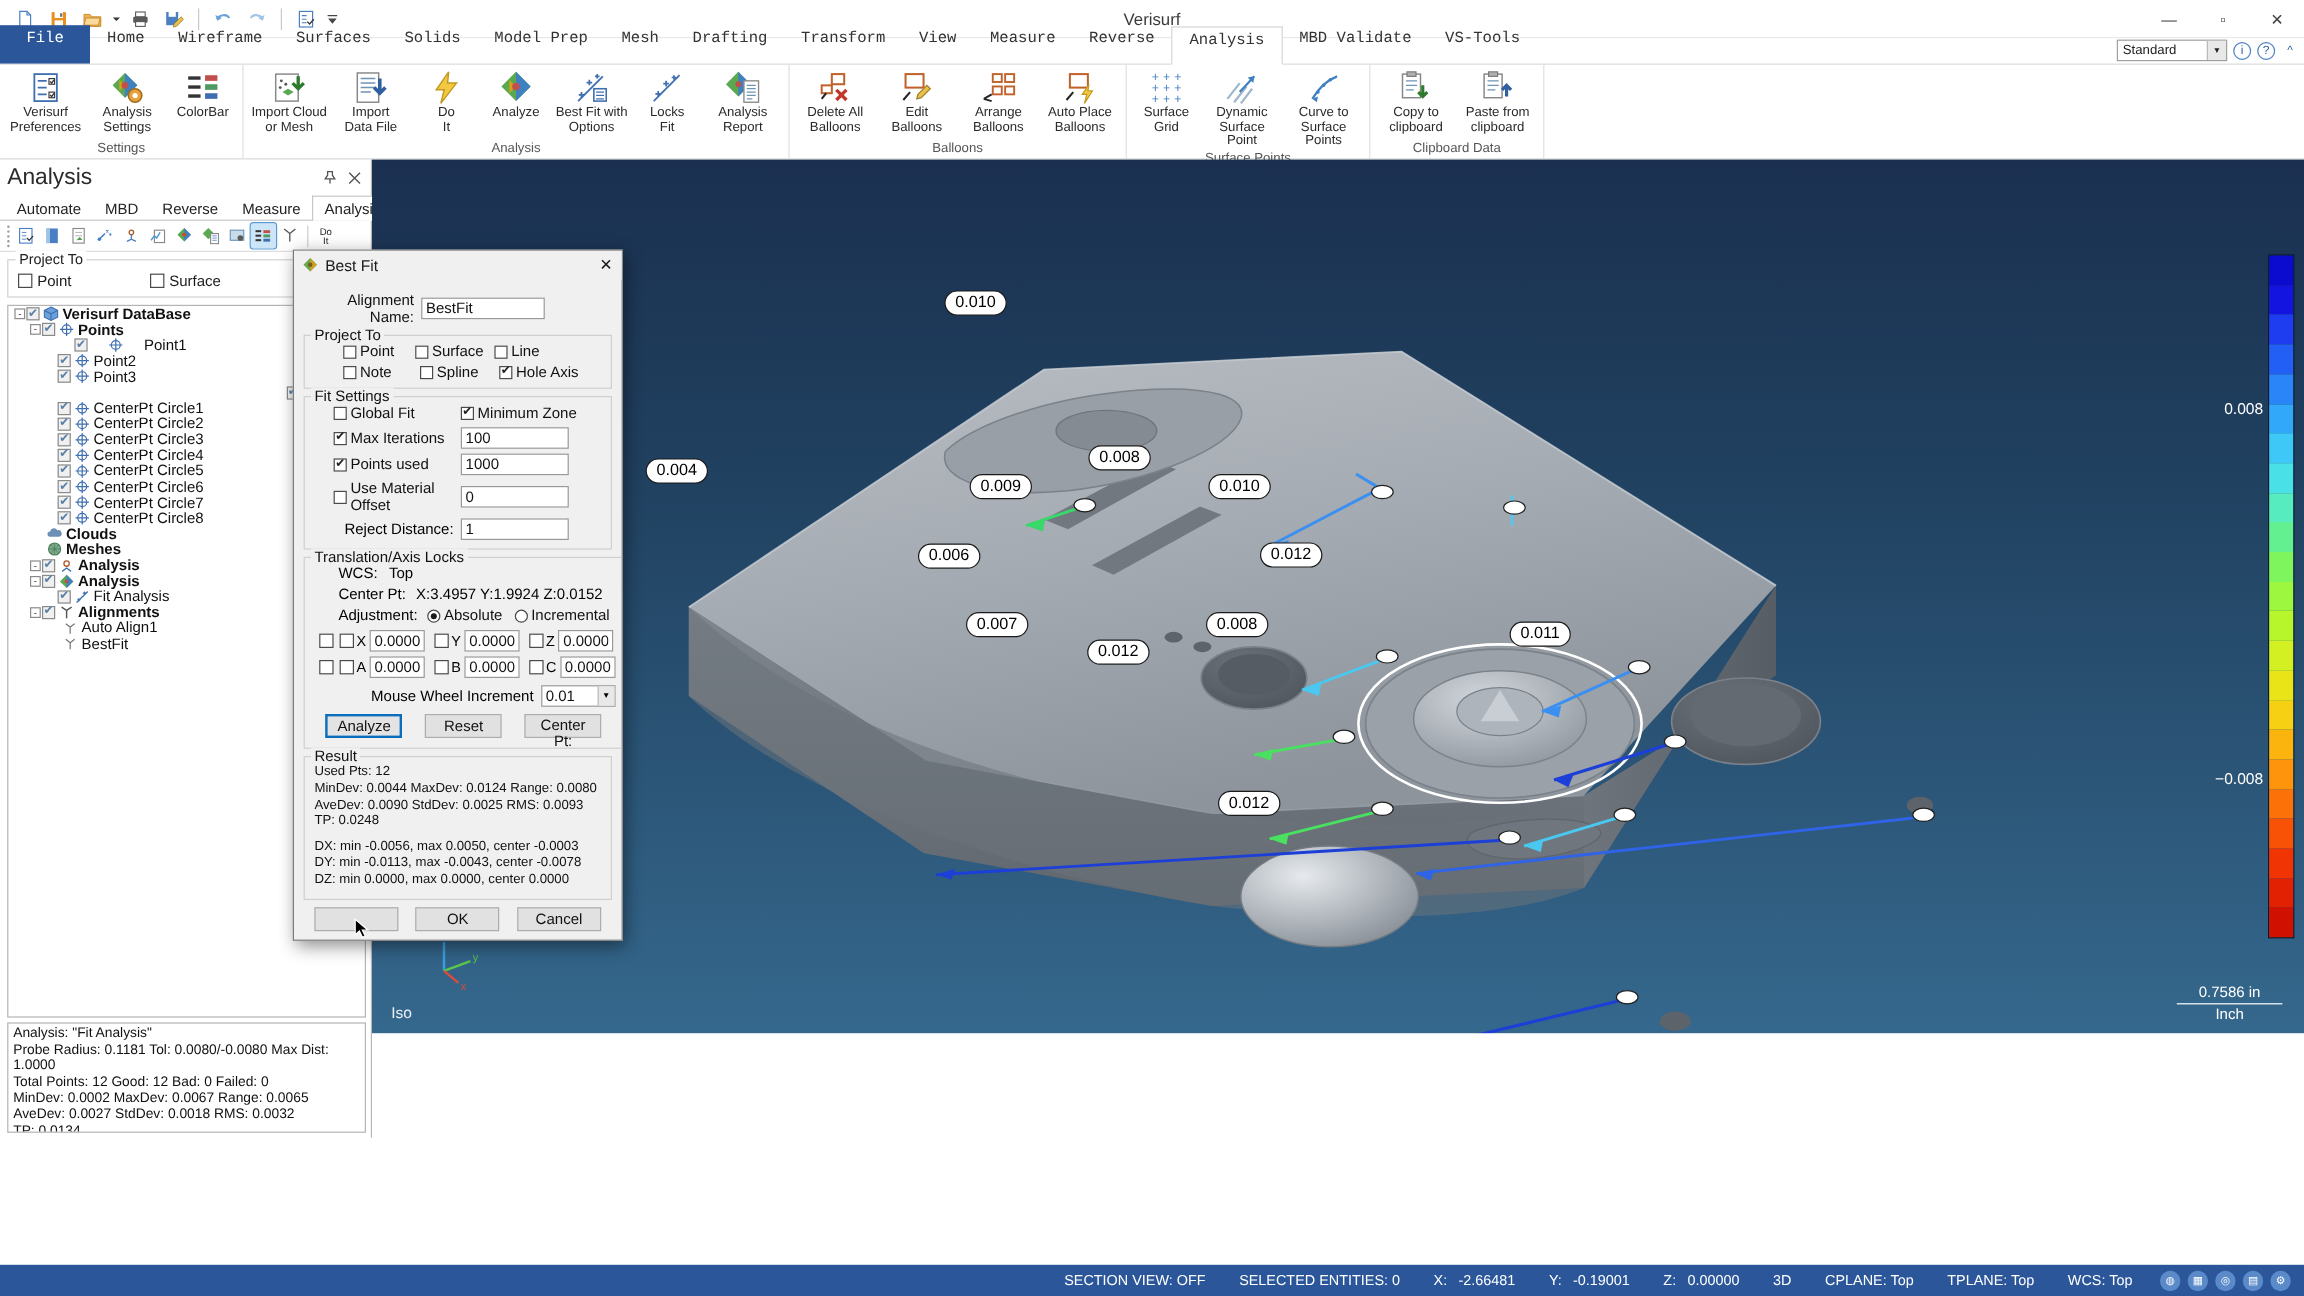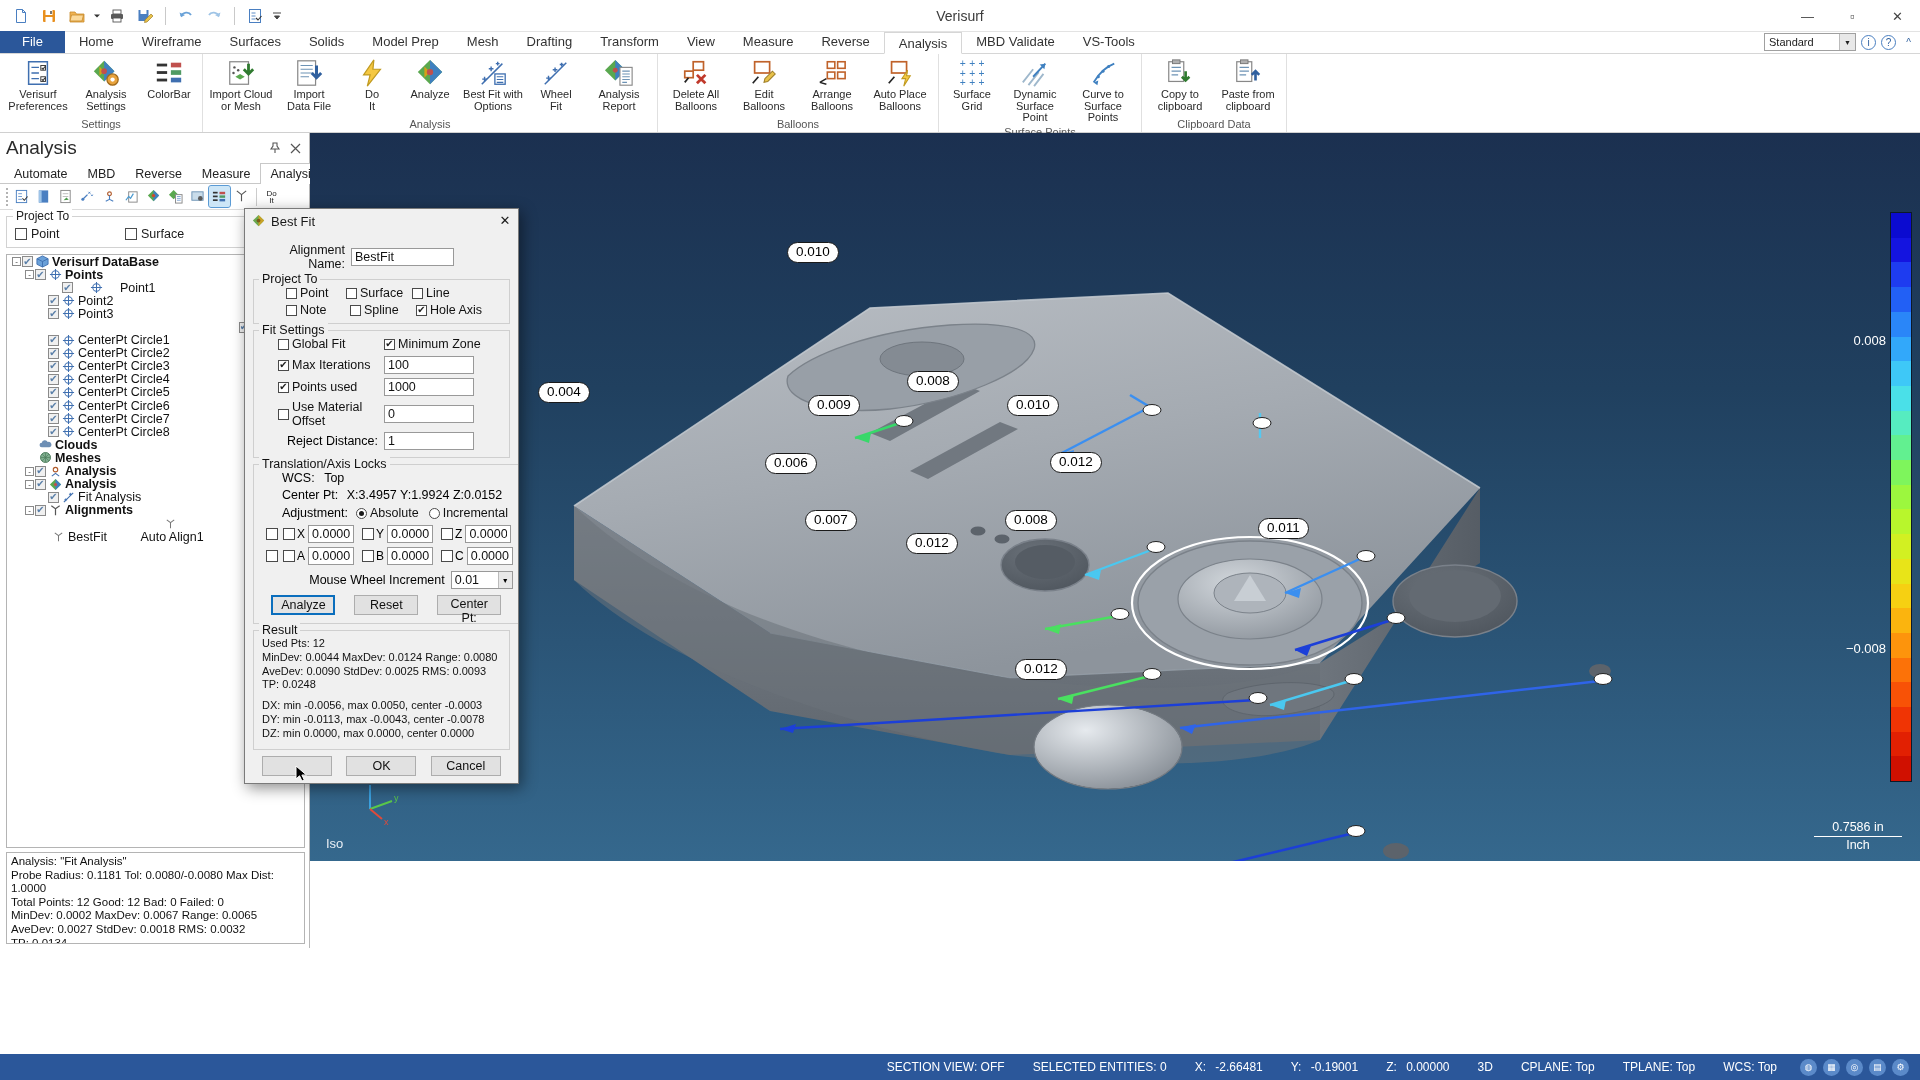--- a/index.html
+++ b/index.html
@@ -34,21 +34,21 @@
     color:#444; font-size:13px; cursor:pointer; }
 
   
   .ribbon-tabs {
     position:absolute; left:0; top:32px; width:1920px; height:22px;
     background:#ffffff; display:flex; align-items:flex-end;
     border-bottom:1px solid #d6d6d6;
   }
   .rtab {
     padding:2px 14px 3px; font-size:13px; color:#333; cursor:pointer;
-    height:22px; line-height:18px; white-space:nowrap;
+    height:32px; line-height:18px; white-space:nowrap;font-family:Liberation Mono, monospace;
   }
   .rtab.file {
     background:#2b579a; color:#fff; font-weight:normal;
     padding:2px 22px 3px;
   }
   .rtab.active {
     background:#fff; border:1px solid #d6d6d6; border-bottom:1px solid #fff;
     position:relative; z-index:3; margin-bottom:-1px;
   }
   .tabs-right {
@@ -468,21 +468,21 @@
             <div class="lbl" style="white-space: pre-line;">Best Fit with
 Options</div>
           </div>
           <div class="rbtn">
             <div class="ico">
               <svg width="30" height="30" viewBox="0 0 32 32">
                 <path d="M4 28L27 5" stroke="#3f6fb0" stroke-width="1.6"></path>
                 <path d="M8 19v5M5.5 21.5h5M15 10v5M12.5 12.5h5M22 5v4M20 7h4" stroke="#3f6fb0" stroke-width="1.5"></path>
               </svg>
             </div>
-            <div class="lbl" style="white-space: pre-line;">Wheel
+            <div class="lbl" style="white-space: pre-line;">Locks
 Fit</div>
           </div>
           <div class="rbtn wide">
             <div class="ico">
               <svg width="30" height="30" viewBox="0 0 32 32">
                 <path d="M12 2l11 11-11 11L1 13z" fill="#5aa84f"></path>
                 <path d="M12 2l11 11-11 11z" fill="#3f80c0"></path>
                 <circle cx="12" cy="13" r="2.6" fill="#c0504d"></circle>
                 <rect x="17" y="10" width="13" height="19" fill="#fff" stroke="#888" stroke-width="1.2"></rect>
                 <path d="M19.5 14h8M19.5 17h8M19.5 20h8M19.5 23h8M19.5 26h5" stroke="#6d93b5" stroke-width="1.1"></path>
@@ -976,21 +976,21 @@
             <span class="texp">-</span>
           </span>
           <span class="cbx gray on" style="width:11px;height:11px;margin-right:3px;"></span>
           <span class="ticon">
             <svg width="13" height="13" viewBox="0 0 14 14">
               <path d="M7 12V5M7 5L2.5 2M7 5l4.5-3" stroke="#555" stroke-width="1.3" fill="none"></path>
             </svg>
           </span>
           <span class="tlabel bold">Alignments</span>
         </div>
-        <div class="tnode" style="padding-left: 30px; flex-direction: column;">
+        <div class="tnode" style="padding-left: 30px;">
           <span class="tw"></span>
           <span style="width:4px;display:inline-block;"></span>
           <span class="ticon">
             <svg width="13" height="13" viewBox="0 0 14 14">
               <path d="M7 12V6M7 6L3 3M7 6l4-3" stroke="#777" stroke-width="1.1" fill="none"></path>
             </svg>
           </span>
           <span class="tlabel">Auto Align1</span>
         </div>
         <div class="tnode" style="padding-left: 30px;">

